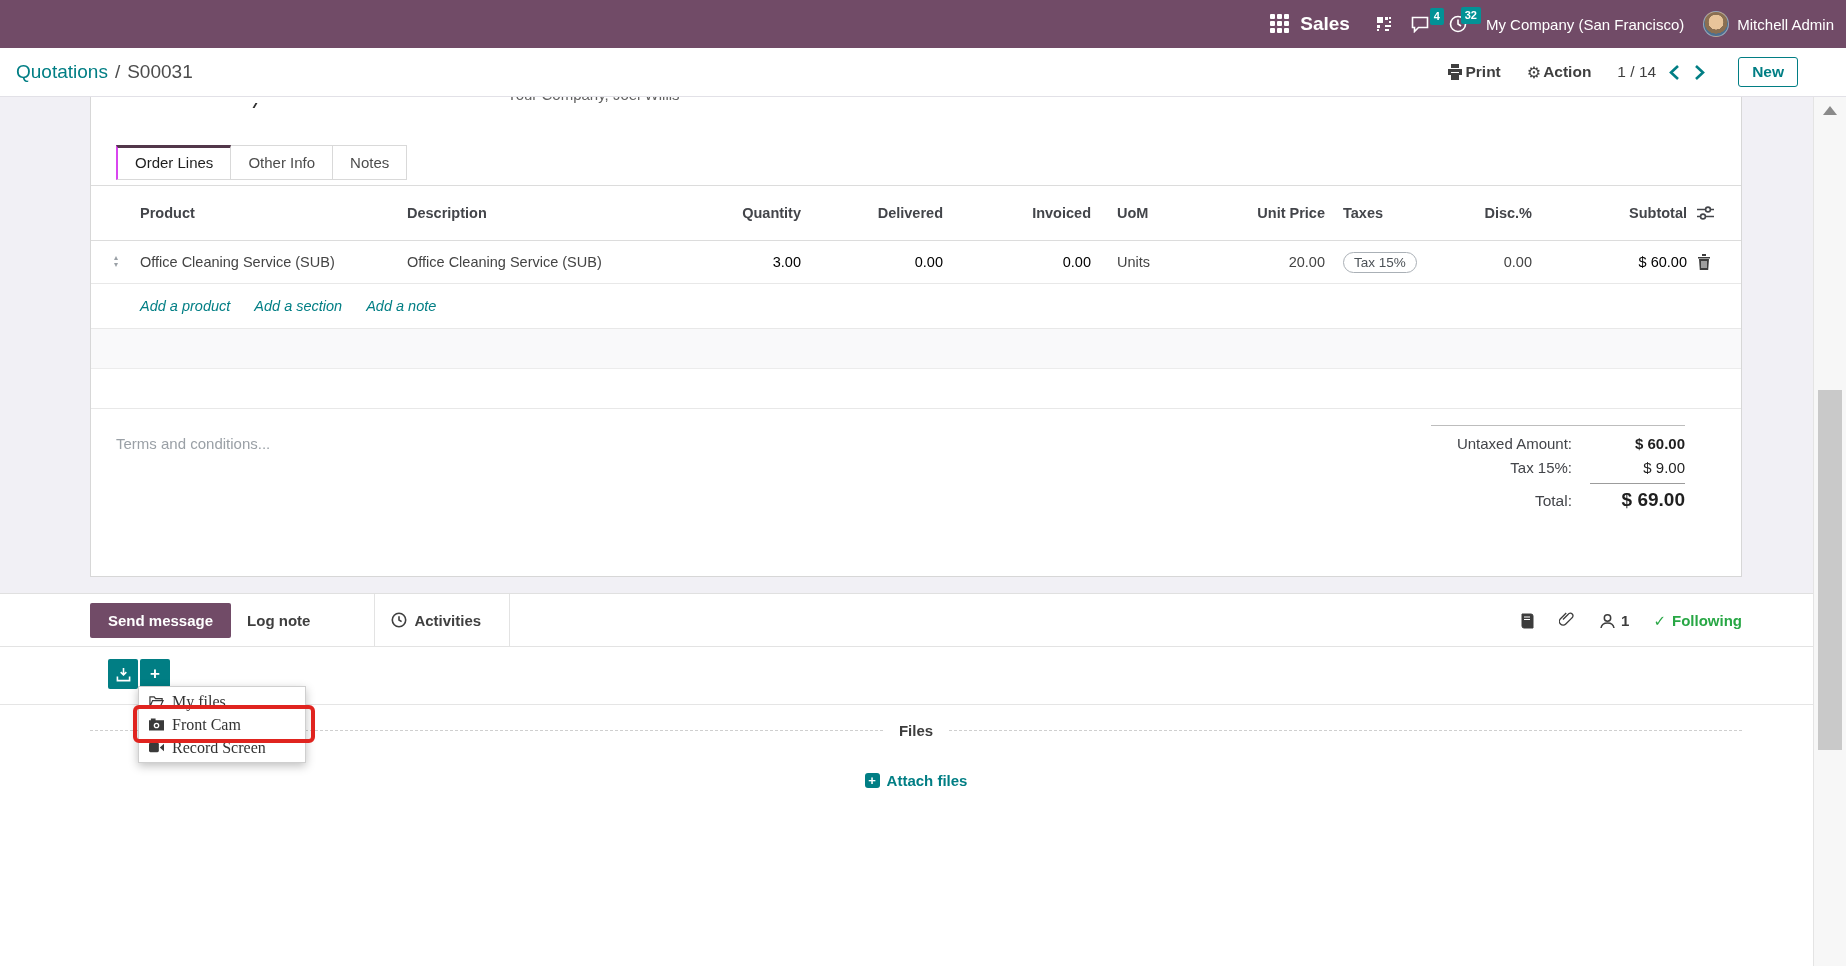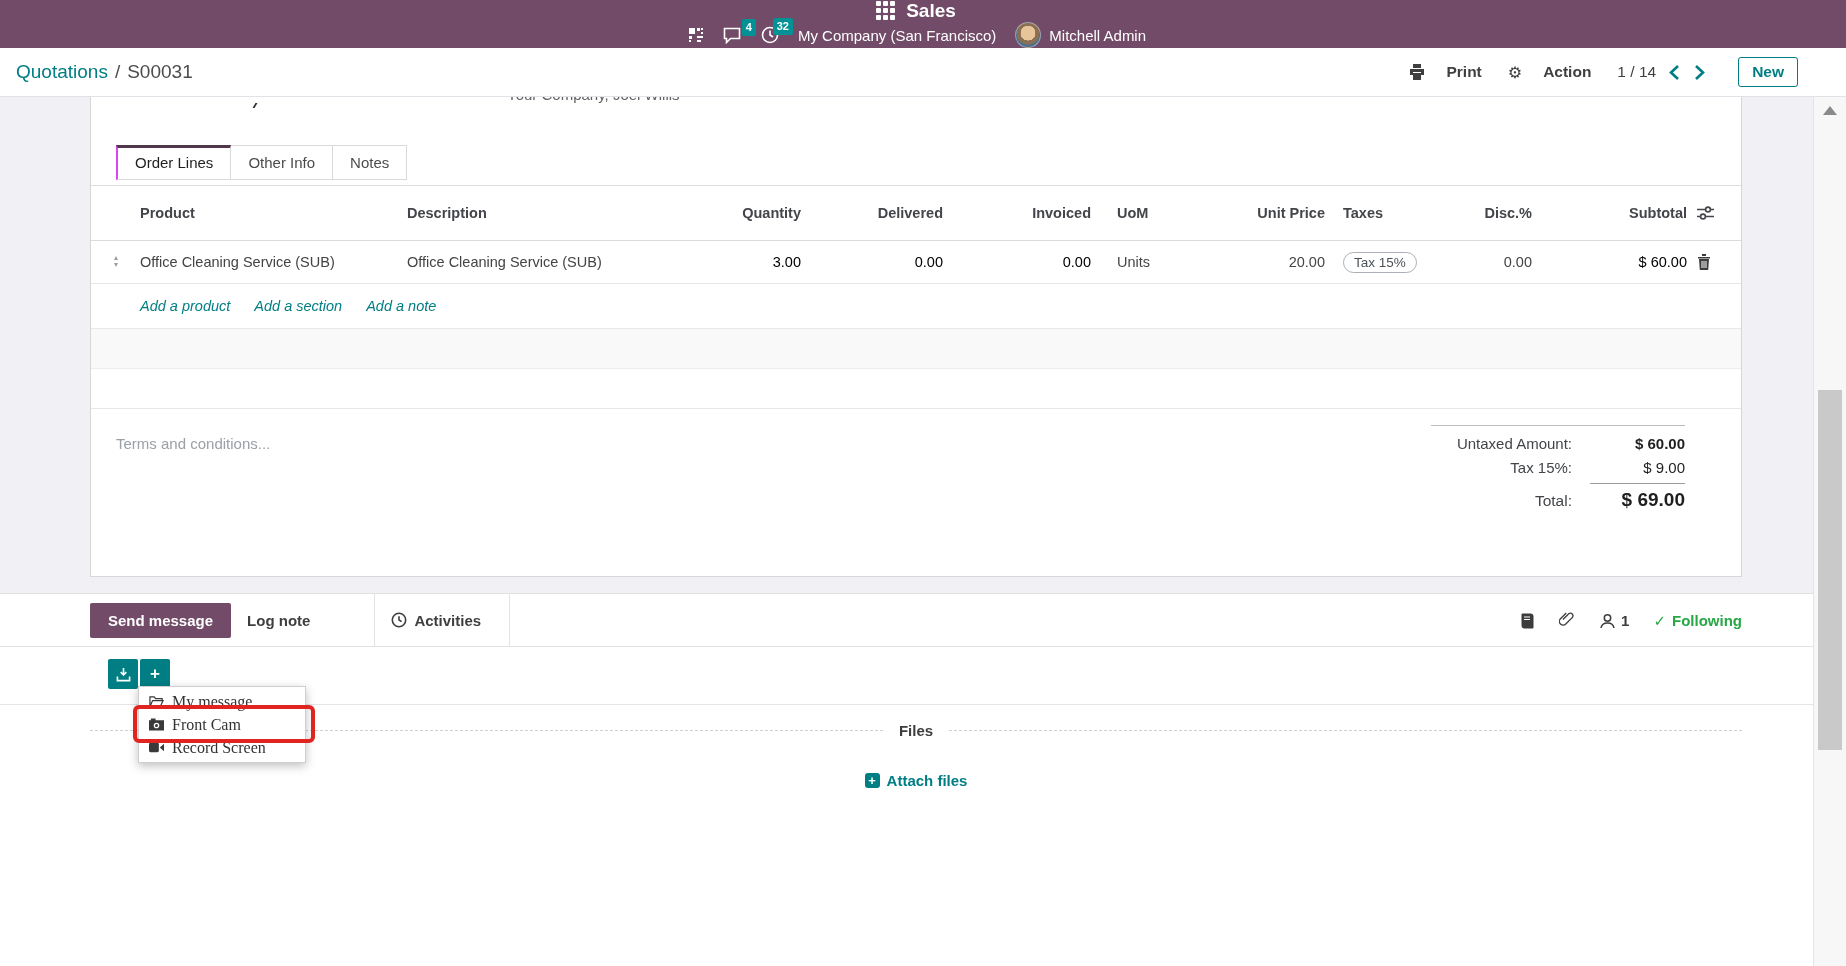--- a/index.html
+++ b/index.html
@@ -1,41 +1,41 @@
 <!DOCTYPE html>
 <html><head>
 <meta charset="utf-8">
 <style>
   * { margin:0; padding:0; box-sizing:border-box; }
   html,body { width:1846px; height:966px; overflow:hidden; }
   body { font-family:"Liberation Sans","DejaVu Sans",sans-serif; font-size:14.5px; color:#374151; background:#f1f0f5; }
   #canvas { position:relative; width:1846px; height:966px; }
 
   
-  .navbar { position:absolute; top:0; left:0; width:1846px; height:48px; background:#714B67; display:flex; align-items:center; justify-content:flex-end; color:#fff;flex-direction:column; }
+  .navbar { position:absolute; top:0; left:0; width:1846px; height:48px; background:#714B67; display:flex; align-items:center; justify-content:flex-end; color:#fff; }
   .nav-left { display:flex; align-items:center; height:100%; }
   .apps-icon { width:20px; height:20px; margin:0 10px 0 12px; display:grid; grid-template-columns:repeat(3,5px); grid-template-rows:repeat(3,5px); gap:2px; cursor:pointer; }
   .apps-icon i { background:#fff; border-radius:1px; }
   .brand { font-size:19px; font-weight:700; margin-right:26px; cursor:pointer; }
   .nav-items { display:flex; height:100%; align-items:center; }
   .nav-item { padding:0 13px; height:100%; display:flex; align-items:center; font-size:15px; color:rgba(255,255,255,.95); cursor:pointer; }
   .nav-right { display:flex; align-items:center; gap:19px; padding-right:12px; }
   .icon-btn { position:relative; display:flex; align-items:center; cursor:pointer; color:#fff; }
   .badge { position:absolute; top:-8px; right:-14px; background:#029296; color:#fff; font-size:11px; line-height:1; padding:3px 4px; border-radius:2px; font-weight:700; }
   .nav-company { font-size:15px; cursor:pointer; }
   .nav-user { display:flex; align-items:center; gap:8px; font-size:15px; cursor:pointer; }
   .nav-avatar { width:26px; height:26px; border-radius:50%; background:radial-gradient(circle at 50% 42%, #e8c49a 0 40%, #8a6f52 41% 62%, #4e6f8e 63% 100%); border:1px solid rgba(255,255,255,.4); }
 
   
   .controlbar { position:absolute; top:48px; left:0; width:1846px; height:49px; background:#fff; border-bottom:1px solid #e2e1e7; display:flex; align-items:center; justify-content:space-between; padding:0 48px 0 16px; }
   .breadcrumb { font-size:19px; color:#4c4c4c; }
   .breadcrumb a { color:#017E84; text-decoration:none; cursor:pointer;margin-top:18px; }
   .bc-sep { margin:0 7px; color:#4c4c4c; }
   .cp-right { display:flex; align-items:center; gap:26px; }
-  .cp-btn { display:flex; align-items:center; gap:21px; font-size:15.5px; font-weight:700; color:#3f3f3f; cursor:pointer; }
+  .cp-btn { display:flex; align-items:center; gap:2px; font-size:15.5px; font-weight:700; color:#3f3f3f; cursor:pointer; }
   .pager { display:flex; align-items:center; gap:12px; }
   .pager-value { font-size:15.5px; color:#3f3f3f; }
   .pg-arrow { color:#017E84; cursor:pointer; display:flex; }
   .btn-new { border:1px solid #017E84; color:#017E84; background:#fff; font-size:15.5px; font-weight:700; padding:5px 13px; border-radius:3px; cursor:pointer; margin-left:6px; }
 
   
   .content { position:absolute; top:97px; left:0; width:1846px; height:869px; background:#f1f0f5; }
 
   .sheet { position:absolute; left:90px; top:0; width:1652px; height:480px; background:#fff; border-left:1px solid #d7d7d7; border-right:1px solid #d7d7d7; border-bottom:1px solid #d7d7d7; }
   .clipped-row { position:relative; height:14px; overflow:hidden; }
@@ -356,21 +356,21 @@
       </div>
 
 
     </div>
 
     <div class="dropdown">
       <div class="dd-item">
         <svg width="15" height="13" viewBox="0 0 16 13">
             <path d="M1 12V1.5h4.5l1.5 2h7v2M1 12l2.8-6.5H15L12 12z" fill="none" stroke="#3a3a3a" stroke-width="1.3"></path>
           </svg>
-        <span>My message</span>
+        <span>My files</span>
       </div>
       <div class="dd-item">
         <svg width="15" height="13" viewBox="0 0 16 13">
             <path d="M0 2h16v11H0z M2 0h5v2H2z" fill="#3a3a3a"></path>
             <circle cx="8" cy="7.5" r="3" fill="#fff"></circle>
             <circle cx="8" cy="7.5" r="1.6" fill="#3a3a3a"></circle>
           </svg>
         <span>Front Cam</span>
       </div>
       <div class="dd-item">

